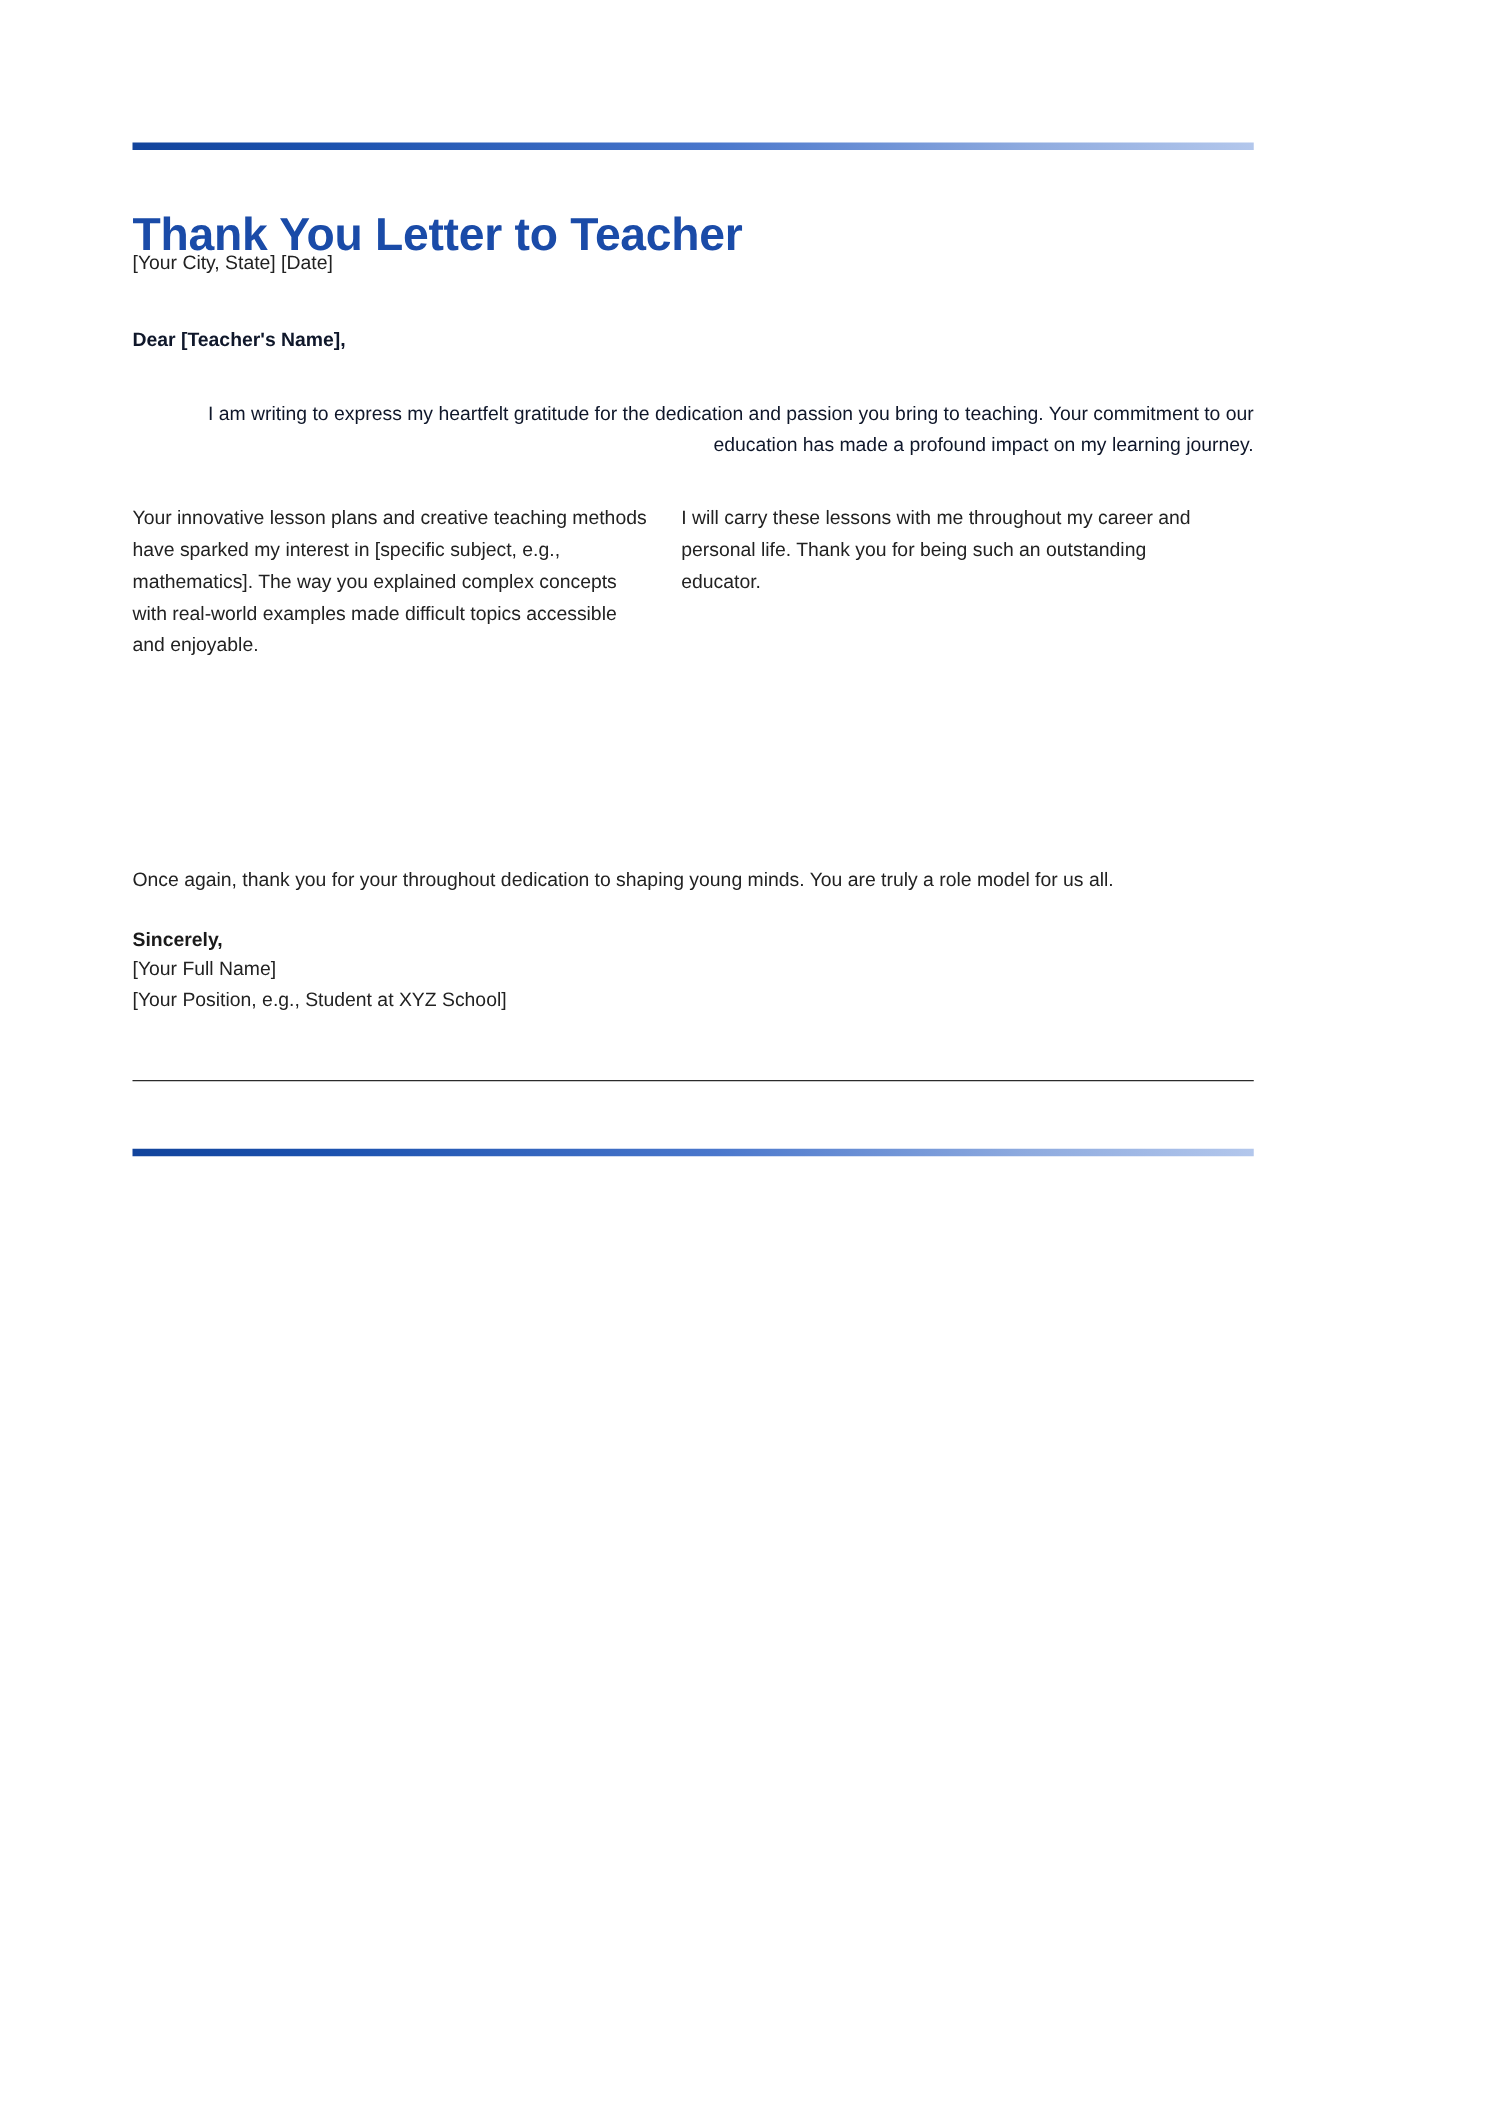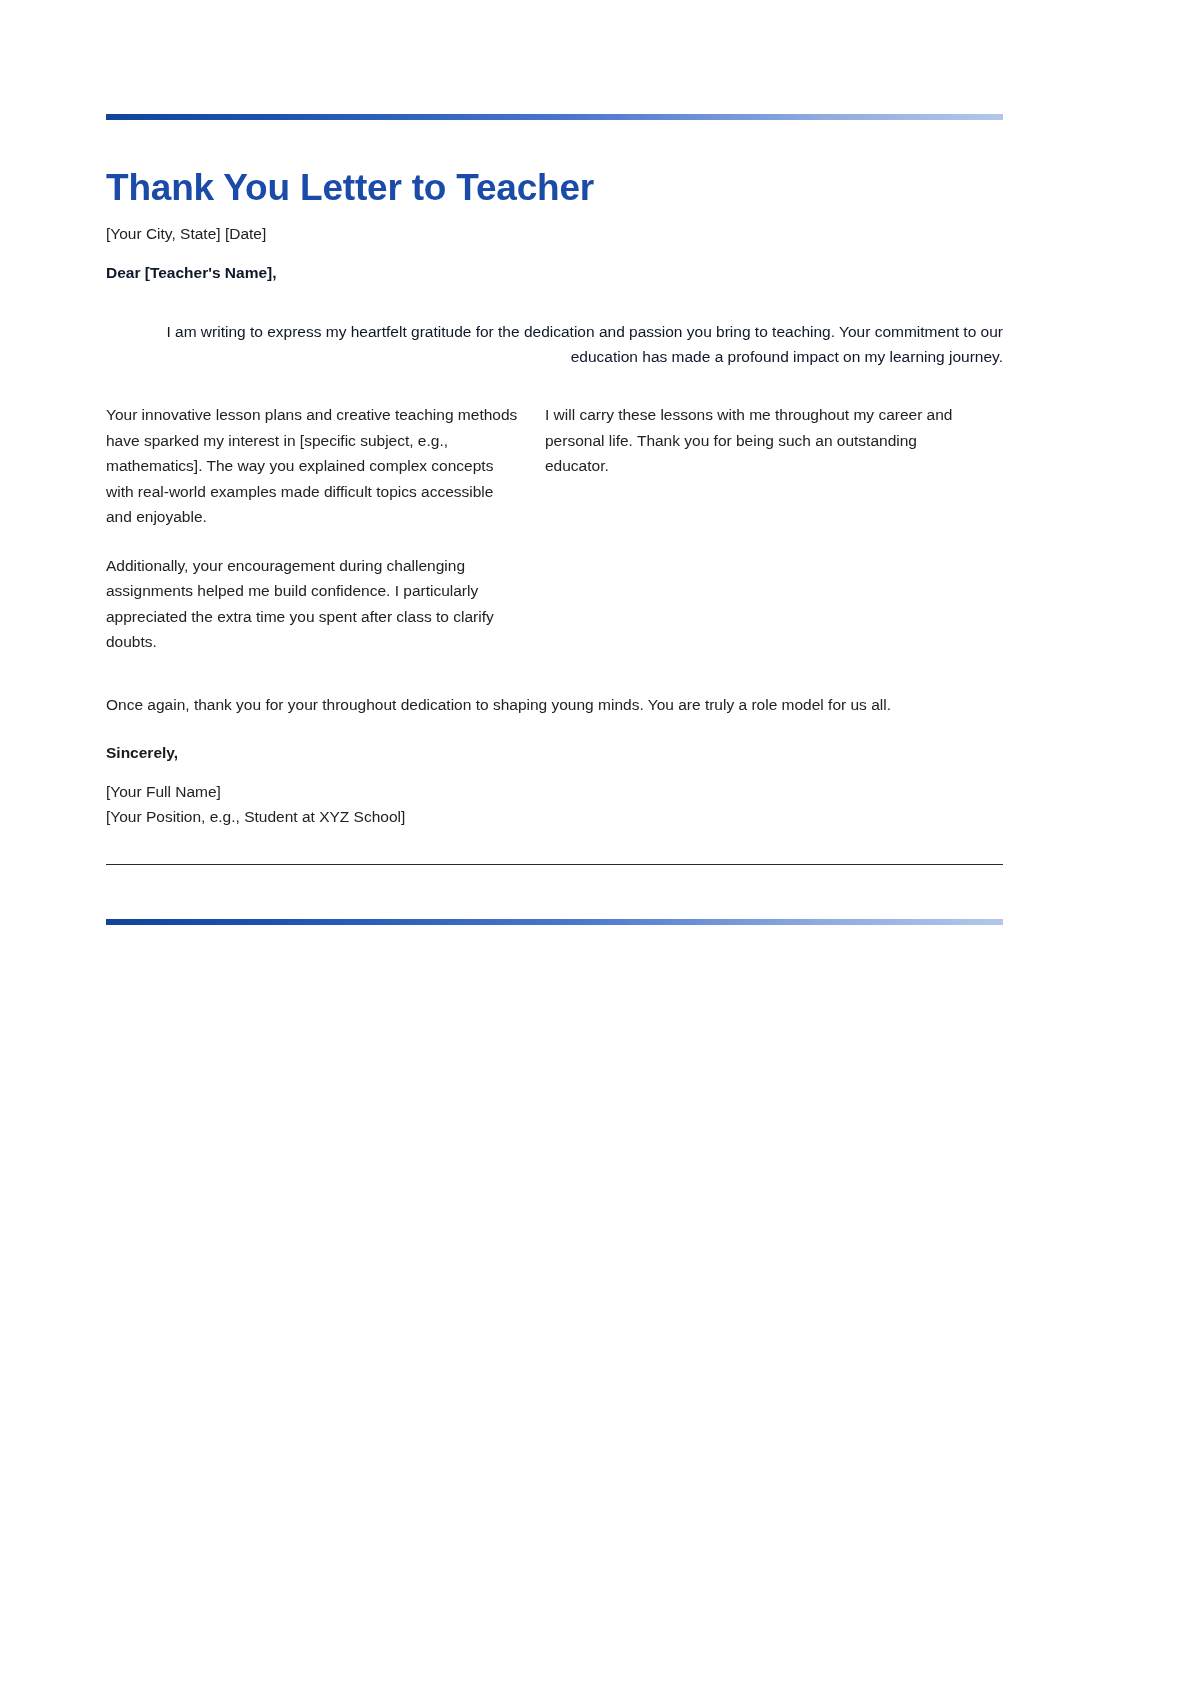--- a/index.html
+++ b/index.html
@@ -62,21 +62,21 @@
     line-height: 46px;
     font-weight: bold;
     color: #1a4ba8;
     letter-spacing: -0.2px;
   }
 
   
   .meta-line {
     position: absolute;
     left: 106px;
-    top: 223px;
+    top: 200px;
     font-size: 15.5px;
     line-height: 22px;
     color: #222222;
   }
 
   .salutation {
     position: absolute;
     left: 106px;
     top: 262px;
     font-size: 15.5px;
@@ -140,21 +140,20 @@
     margin-top: 24px;
   }
 
   .signature-block {
     position: absolute;
     left: 106px;
     top: 763px;
     font-size: 15.5px;
     line-height: 25px;
     color: #222222;
-    margin-top: 16px;
   }
   .signature-block div {
     white-space: pre;
   }
 </style>
 </head>
 <body>
 
 <div class="page">
 
@@ -164,21 +163,20 @@
 
   <div class="meta-line">[Your City, State] [Date]</div>
 
   <div class="salutation">Dear [Teacher's Name],</div>
 
   <p class="intro-para">I am writing to express my heartfelt gratitude for the dedication and passion you bring to teaching. Your commitment to our education has made a profound impact on my learning journey.</p>
 
   <div class="columns">
     <div class="col">
       <p>Your innovative lesson plans and creative teaching methods have sparked my interest in [specific subject, e.g., mathematics]. The way you explained complex concepts with real-world examples made difficult topics accessible and enjoyable.</p>
-      <p>Additionally, your encouragement during challenging assignments helped me build confidence. I particularly appreciated the extra time you spent after class to clarify doubts.</p>
     </div>
     <div class="col">
       <p>I will carry these lessons with me throughout my career and personal life. Thank you for being such an outstanding educator.</p>
     </div>
   </div>
 
   <p class="closing-para">Once again, thank you for your throughout dedication to shaping young minds. You are truly a role model for us all.</p>
 
   <div class="signoff">Sincerely,</div>
 

